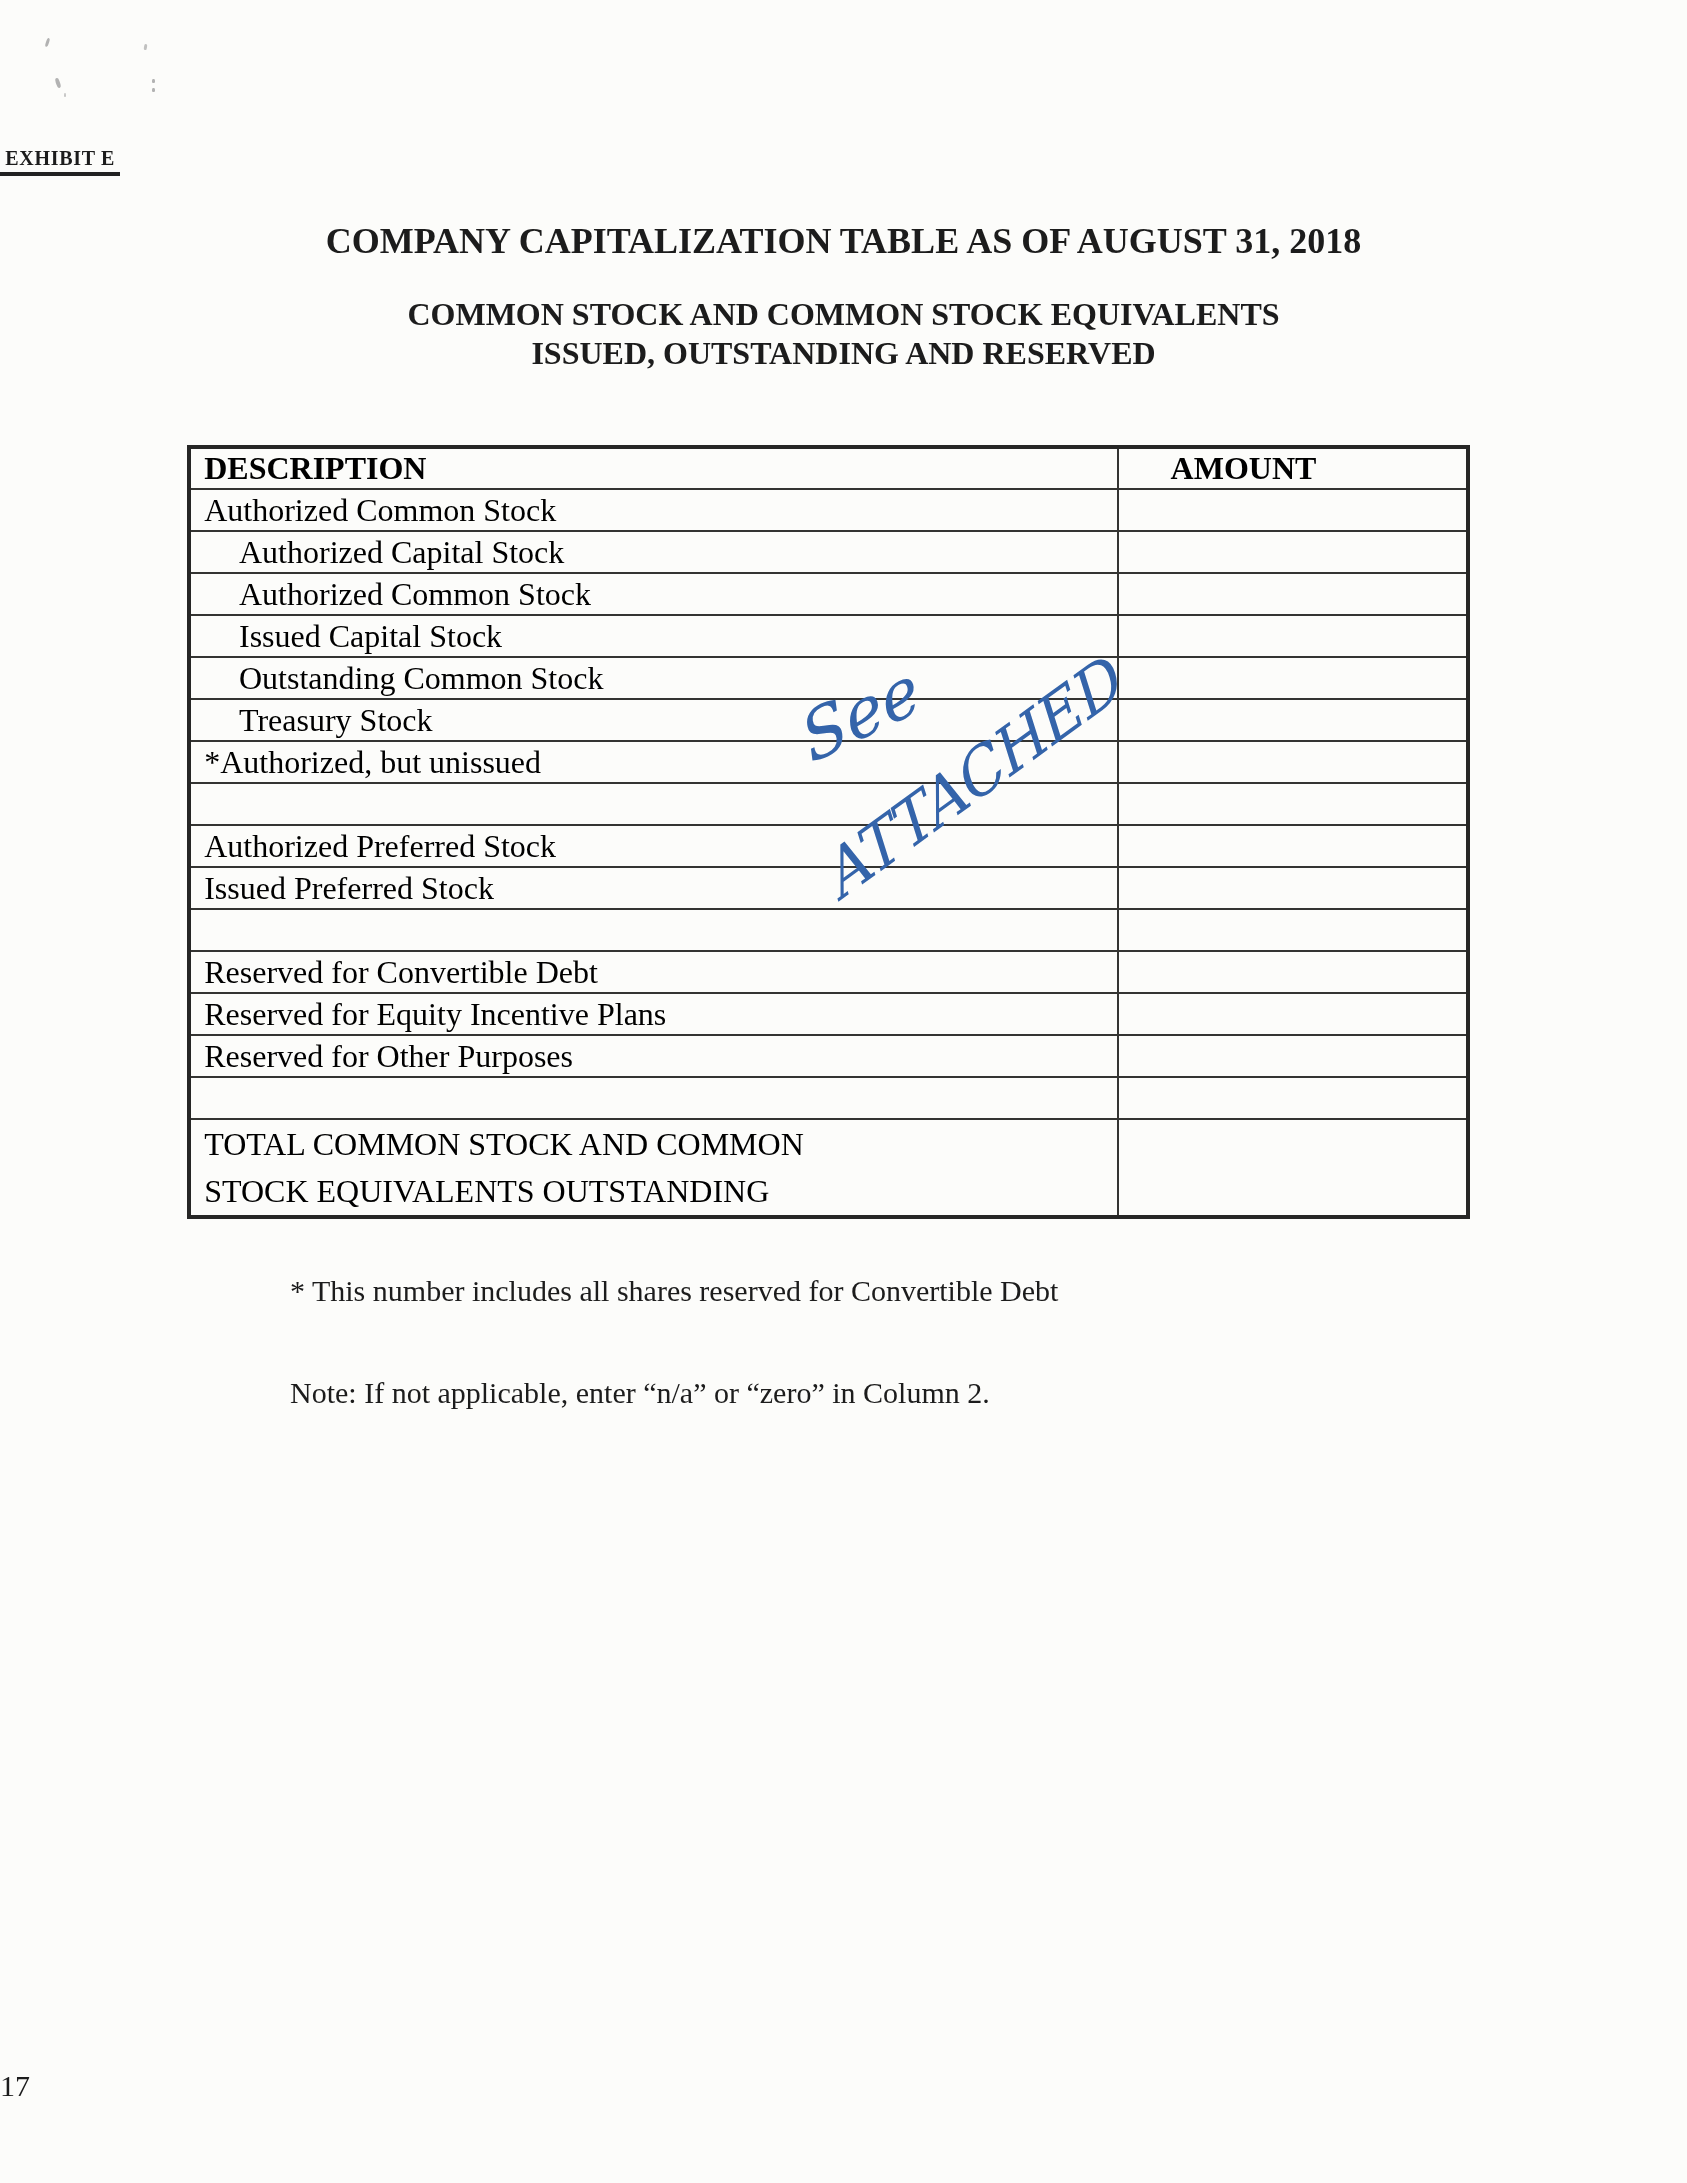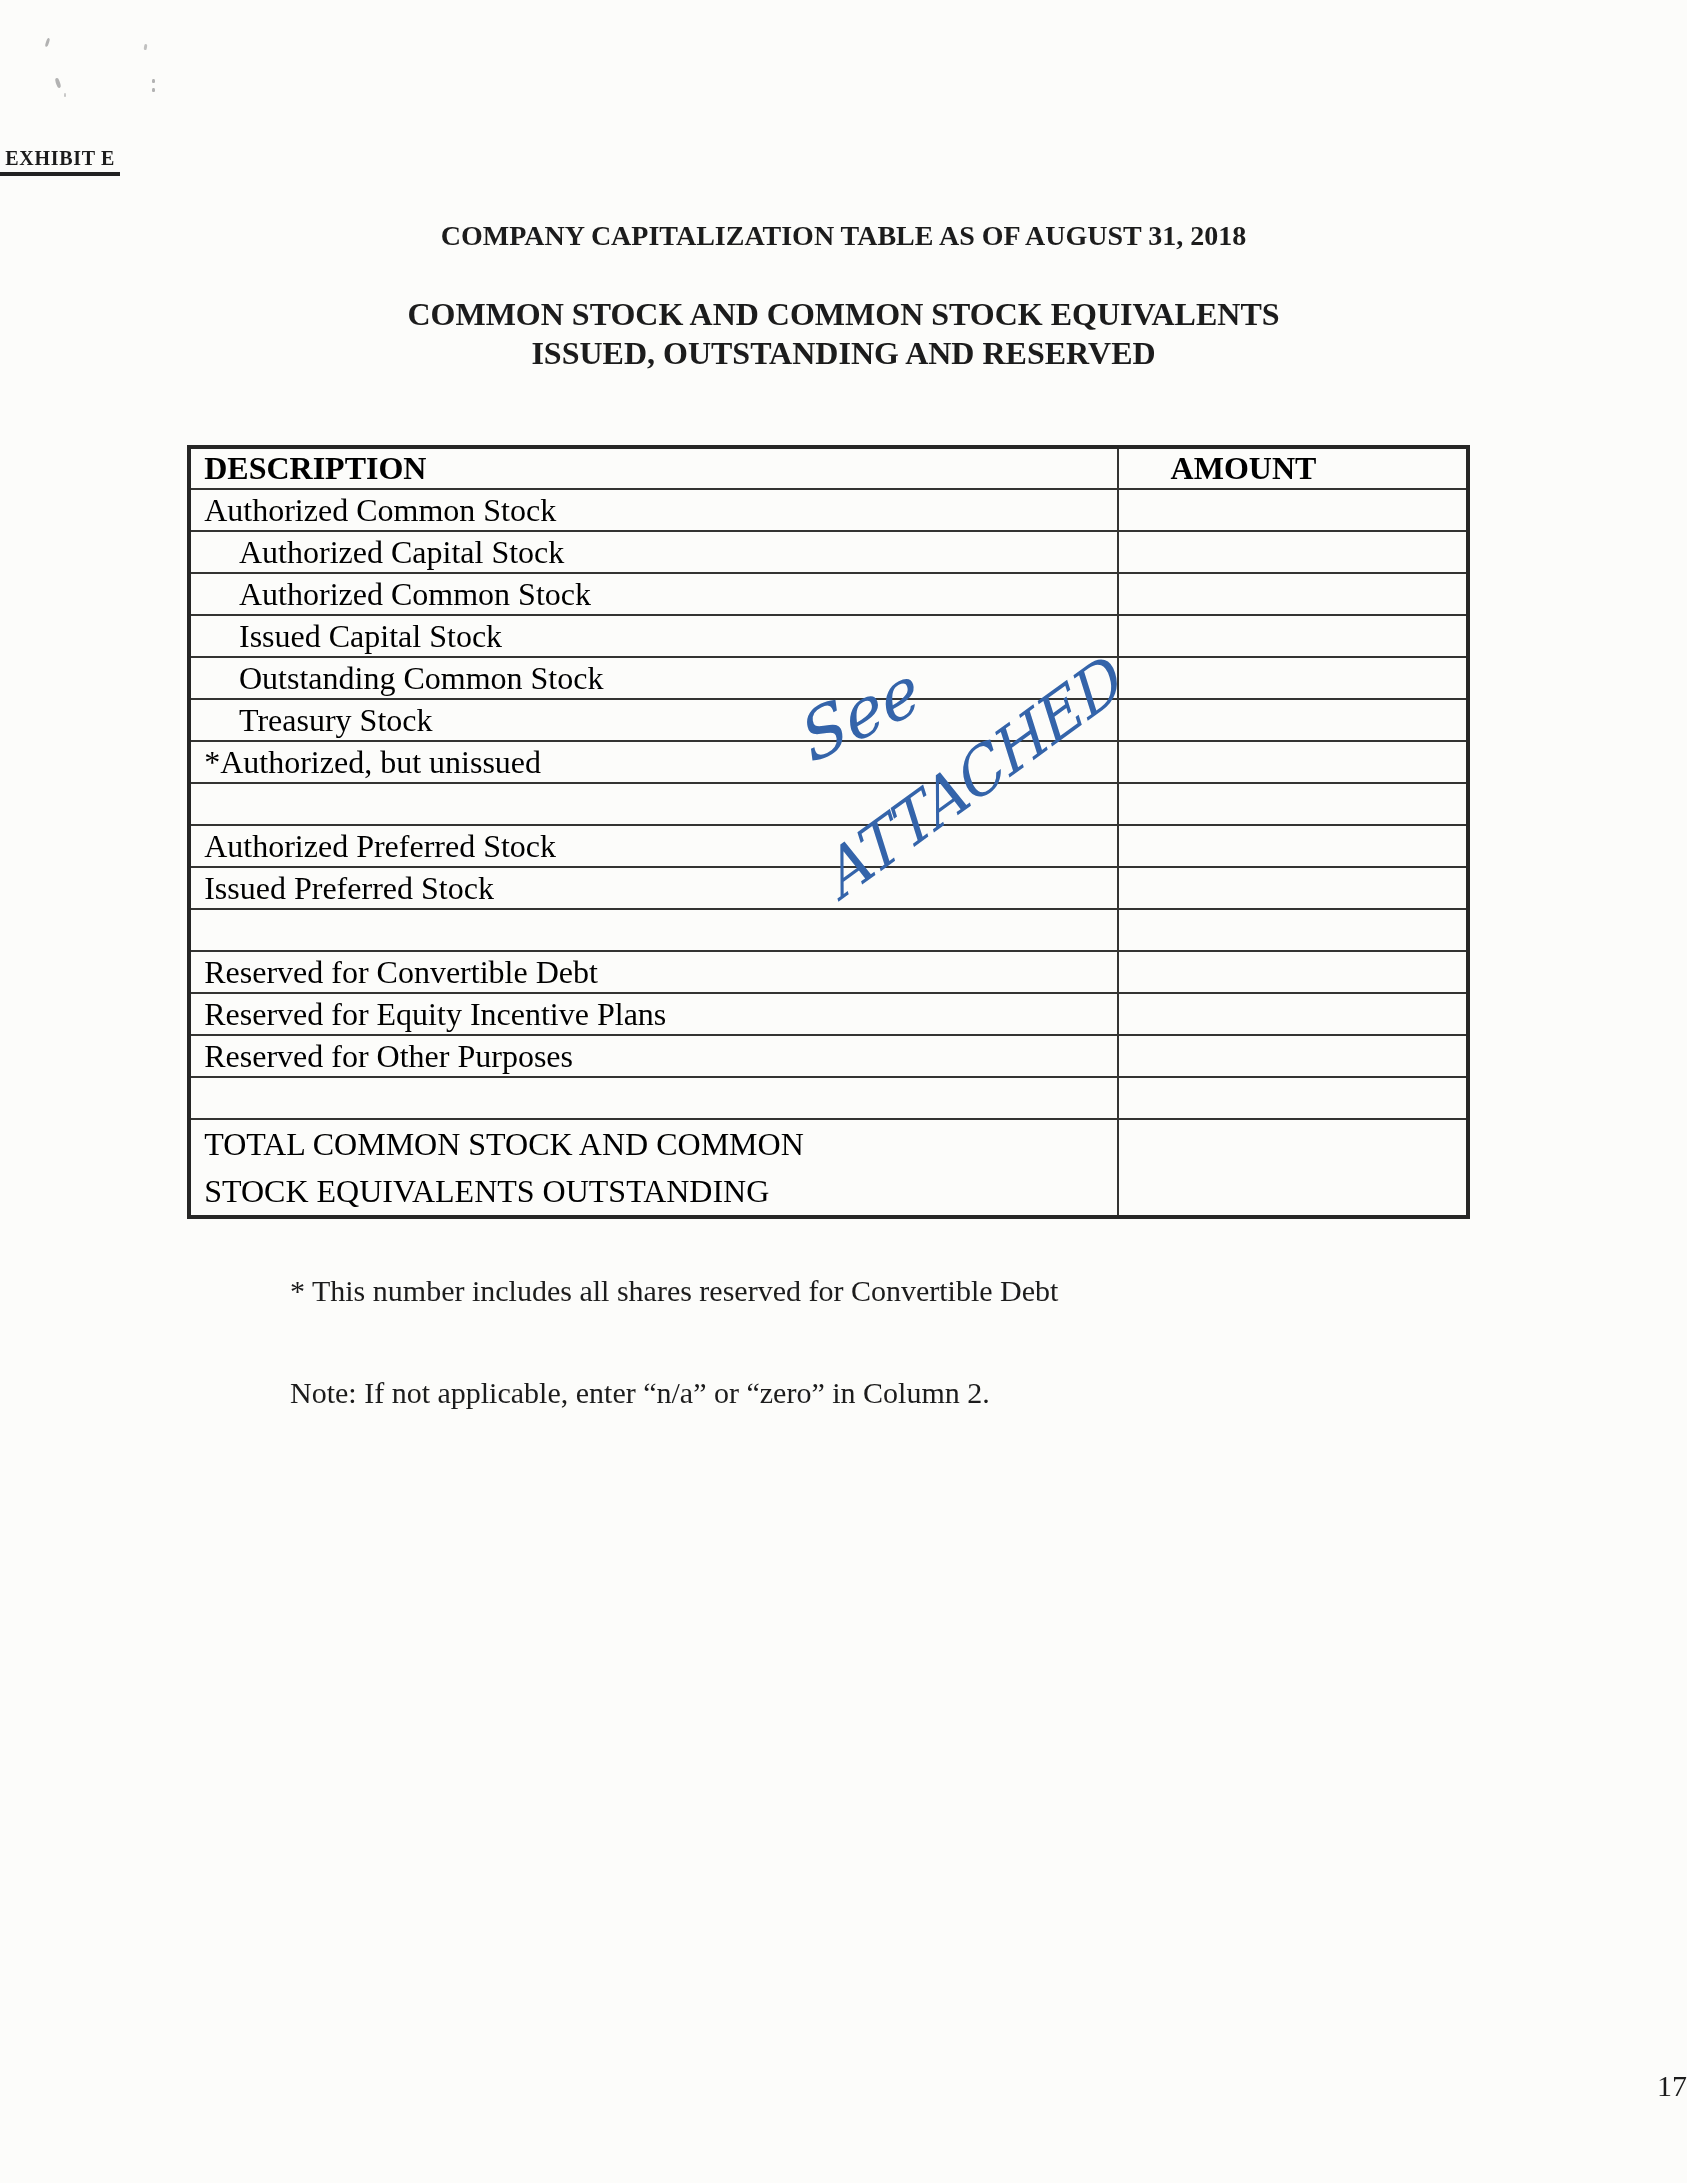--- a/index.html
+++ b/index.html
@@ -25,21 +25,21 @@
 
   .exhibit {
     position: absolute; top: 147px; left: 0; width: 100%;
     font-size: 20px; font-weight: bold;
     letter-spacing: 0.7px;
   }
   .exhibit .u { border-bottom: 4.6px solid #222; padding: 0 5.3px 3.3px; }
 
   .doc-title {
     position: absolute; top: 220px; left: 0; width: 100%;
-    text-align: center; font-size: 28px; font-weight: bold;
+    text-align: center; font-size: 36px; font-weight: bold;
   }
   .doc-subtitle {
     position: absolute; top: 295px; left: 0; width: 100%;
     text-align: center; font-size: 32px; font-weight: bold;
     line-height: 39px;
   }
 
   table.cap-table {
     position: absolute; left: 187px; top: 445px;
     width: 1279px;
@@ -82,21 +82,21 @@
     font-size: 62px; letter-spacing: -1.3px;
     transform: rotate(-36deg) skewX(-8deg);
   }
 
   .footnote { position: absolute; left: 290px; font-size: 30px; }
   .fn1 { top: 1274px; }
   .fn2 { top: 1376px; }
 
   .page-number {
     position: absolute; top: 2069px; left: 0; width: 100%;
-    text-align: right; font-size: 30px;
+    text-align: left; font-size: 30px;
   }
 </style>
 </head>
 <body>
 
 <div class="page">
 
   <div class="artifact a1"></div>
   <div class="artifact a2"></div>
   <div class="artifact a3"></div>

